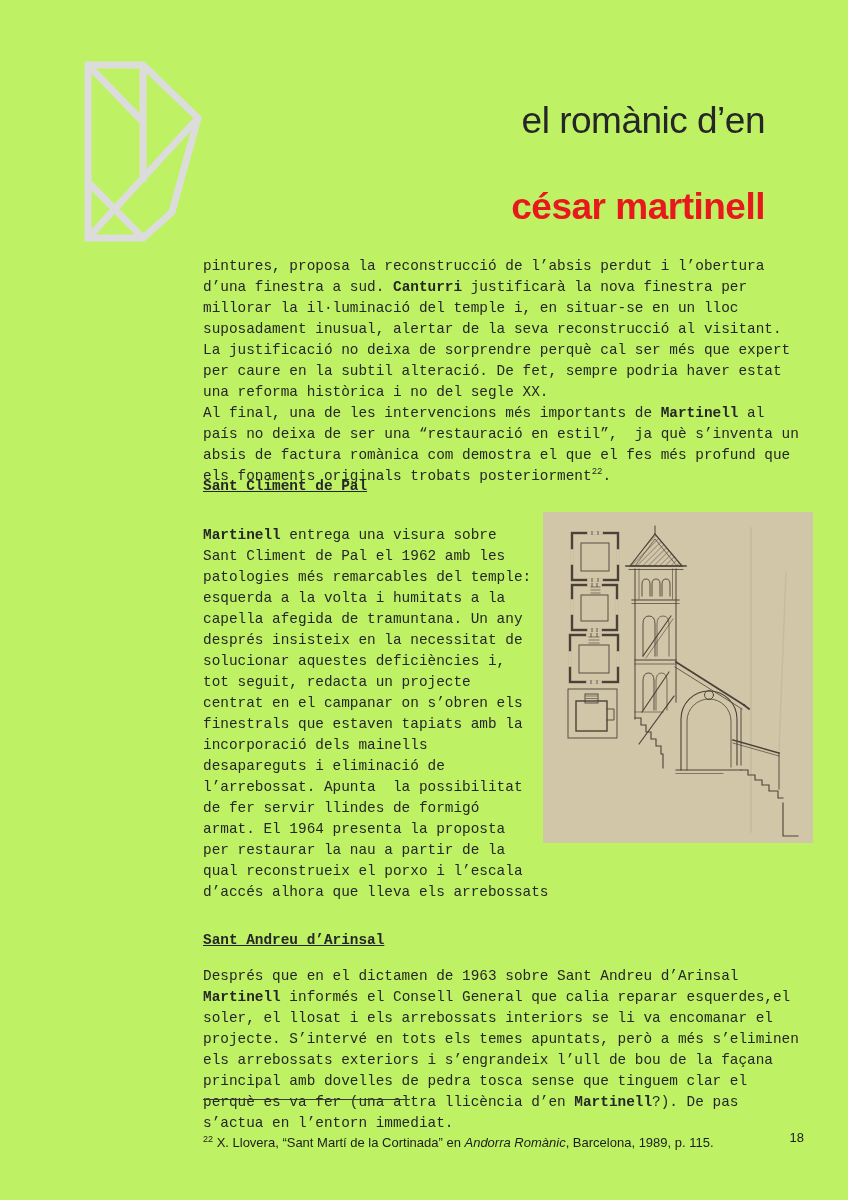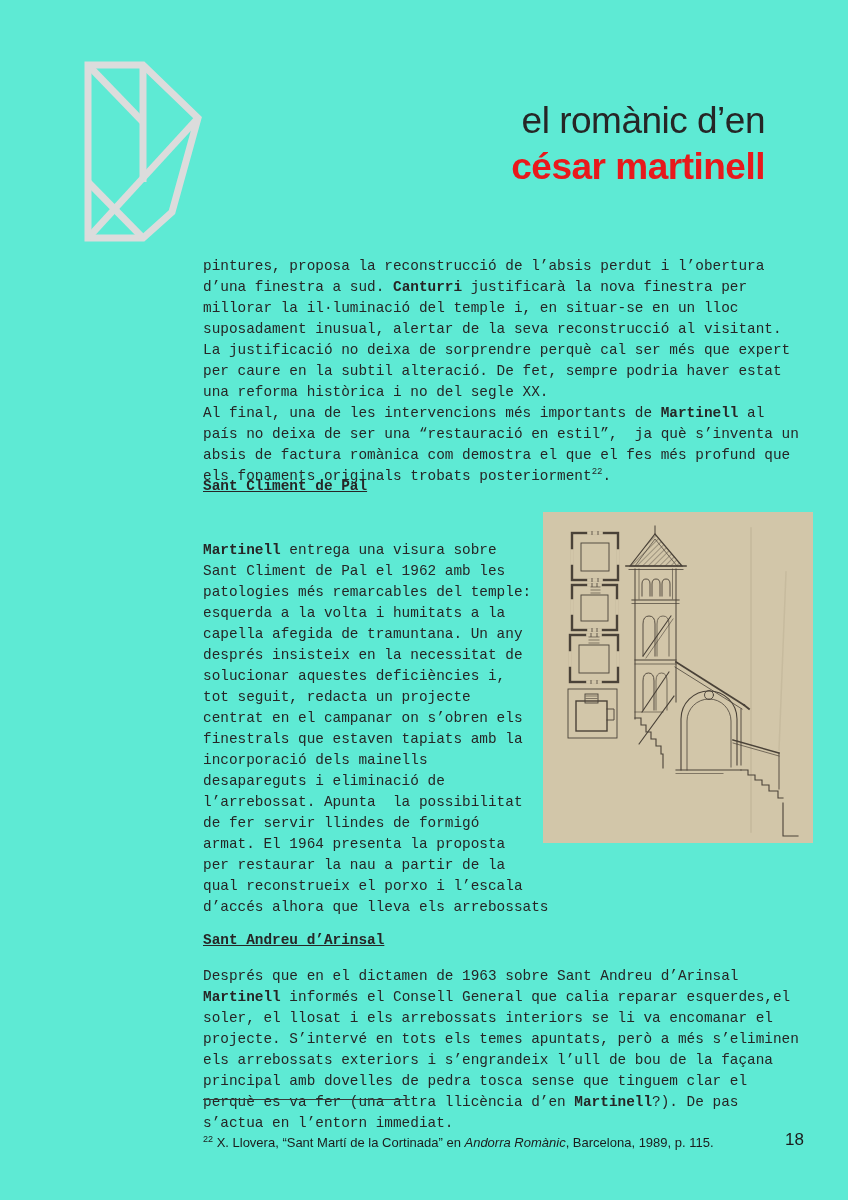--- a/index.html
+++ b/index.html
@@ -8,53 +8,53 @@
     --paper: #d2c6a9;
     --ink: #4a4238;
     --text: #262626;
   }
   * { box-sizing: border-box; }
   html, body { margin: 0; padding: 0; background: #ffffff; }
   .page {
     position: relative;
     width: 848px;
     height: 1200px;
-    background: #5eead4;
+    background: #bef264;
     overflow: hidden;
     font-family: "Liberation Sans", "DejaVu Sans", sans-serif;
   }
   .logo {
     position: absolute;
     left: 75px; top: 55px;
     width: 130px; height: 200px;
   }
   .title-block {
     position: absolute;
     top: 98px; right: 83px;
     text-align: right;
     line-height: 46px;
     letter-spacing: -0.5px;
   }
   .title-line1 { font-size: 37px; color: var(--text); }
-  .title-line2 { font-size: 37px; color: var(--accent); font-weight: bold; }
+  .title-line2 { font-size: 37px; color: var(--accent); font-weight: bold; margin-top: 40px; }
   .mono {
     position: absolute;
     left: 203px;
     font-family: "Liberation Mono", "DejaVu Sans Mono", monospace;
     font-size: 14.4px;
     line-height: 21px;
     color: var(--text);
     white-space: pre-wrap;
   }
   .mono sup { font-size: 9px; line-height: 0; }
   .p1 { top: 256px; width: 615px; }
   .p2 { top: 403px; width: 615px; }
   .heading { font-weight: bold; text-decoration: underline; }
   .h1pos { top: 476px; text-align: center; }
-  .col1 { top: 525px; width: 352px; margin-top: 15px; }
+  .col1 { top: 525px; width: 352px; }
   .h2pos { top: 930px; }
   .p3 { top: 966px; width: 615px; }
   .figure-svg {
     position: absolute;
     left: 543px; top: 512px;
     width: 270px; height: 331px;
     display: block;
   }
   .caption {
     position: absolute;
@@ -76,21 +76,21 @@
     left: 203px; top: 1104px;
     width: 560px;
     font-size: 13px;
     color: #1c1c1c;
     margin-top: 31px;
   }
   .footnote sup { font-size: 9px; line-height: 0; }
   .pagenum {
     position: absolute;
     top: 1130px; right: 44px;
-    font-size: 17px;
+    font-size: 13px;
     color: #1c1c1c;
   }
   b { font-weight: bold; }
   i { font-style: italic; }
 </style>
 </head>
 <body>
 
 <div class="page">
 

